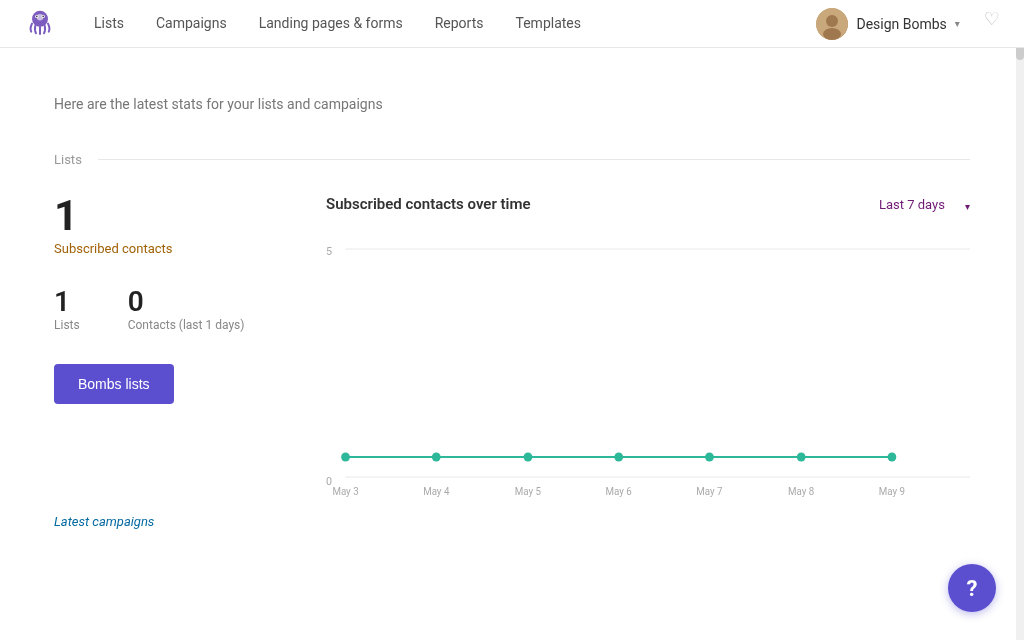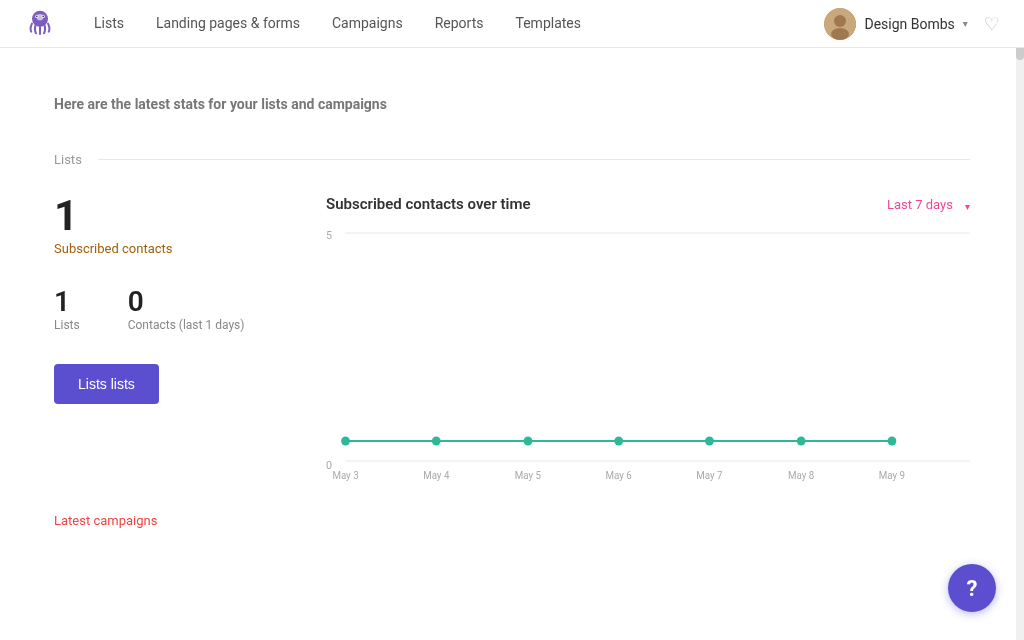--- a/index.html
+++ b/index.html
@@ -13,40 +13,40 @@
       position: sticky; top: 0; z-index: 10;
     }
     .nav-logo { margin-right: 24px; }
     .nav-logo svg { width: 32px; height: 32px; }
     .nav-links { display: flex; gap: 4px; flex: 1; }
     .nav-link {
       padding: 0 14px; height: 48px; display: flex; align-items: center;
       font-size: 14px; color: #555; cursor: pointer; text-decoration: none;
       border-bottom: 2px solid transparent;
     }
-    .nav-right { display: flex; align-items: center; gap: 16px; margin-left: auto; }
+    .nav-right { display: flex; gap: 24px; margin-left: auto; }
     .nav-user { display: flex; align-items: center; gap: 8px; cursor: pointer; font-size: 14px; color: #333; }
     .nav-avatar {
       width: 32px; height: 32px; border-radius: 50%; overflow: hidden;
       background: #c9a87c;
     }
     .nav-avatar-inner {
       width: 100%; height: 100%;
       background: linear-gradient(135deg, #c9a87c 40%, #a07850 100%);
       display: flex; align-items: center; justify-content: center;
       font-size: 13px; color: #fff;
     }
     .nav-chevron { font-size: 10px; color: #888; }
     .nav-heart { font-size: 18px; color: #bbb; cursor: pointer; }
 
     
     main { max-width: 980px; margin: 0 auto; padding: 48px 32px 32px; }
 
     .welcome-title { font-size: 32px; font-weight: 600; color: #222; margin-bottom: 8px; }
-    .welcome-sub { font-size: 14px; color: #777; margin-bottom: 40px; font-weight: bold; }
+    .welcome-sub { font-size: 14px; color: #777; margin-bottom: 40px; }
 
     .section-divider { display: flex; align-items: center; margin-bottom: 28px; }
     .section-label { font-size: 13px; color: #999; white-space: nowrap; margin-right: 16px; }
     .divider-line { flex: 1; height: 1px; background: #e8e8e8; }
 
     .stats-row { display: flex; gap: 0; }
 
     
     .stats-left { width: 240px; flex-shrink: 0; }
     .stat-big { font-size: 42px; font-weight: 700; color: #222; line-height: 1; margin-bottom: 4px; }
@@ -55,30 +55,30 @@
     .stat-small-val { font-size: 28px; font-weight: 600; color: #222; line-height: 1; margin-bottom: 2px; }
     .stat-small-label { font-size: 12px; color: #888; }
 
     .btn-view-lists {
       background: #5b4fcf; color: #fff; border: none; border-radius: 4px;
       padding: 12px 24px; font-size: 14px; font-weight: 500; cursor: pointer;
     }
 
     
     .chart-area { flex: 1; padding-left: 32px; }
-    .chart-header { display: flex; align-items: center; justify-content: space-between; margin-bottom: 8px; }
+    .chart-header { display: flex; align-items: center; justify-content: space-between; margin-bottom: 24px; }
     .chart-title { font-size: 15px; font-weight: 600; color: #333; }
-    .chart-filter { font-size: 13px; color: #ec4899; cursor: pointer; display: flex; align-items: flex-end; gap: 12px; }
+    .chart-filter { font-size: 13px; color: #701a75; cursor: pointer; display: flex; align-items: flex-end; gap: 20px; }
     .chart-filter .chevron { font-size: 10px; }
 
     .chart-wrap { position: relative; width: 100%; height: 260px; }
     .chart-svg { width: 100%; height: 100%; }
 
     
-    .latest-campaigns { margin-top: 32px; font-size: 13px; color: #ef4444; }
+    .latest-campaigns { margin-top: 17px; font-size: 13px; color: #0369a1; font-style: italic; }
 
     
     .help-btn {
       position: fixed; bottom: 28px; right: 28px;
       width: 48px; height: 48px; border-radius: 50%;
       background: #5b4fcf; color: #fff;
       display: flex; align-items: center; justify-content: center;
       font-size: 22px; font-weight: 700; cursor: pointer; box-shadow: 0 2px 8px rgba(91,79,207,0.4);
     }
 
@@ -101,22 +101,22 @@
       <path d="M26 25 Q27 31 25 34" stroke="#7c5cbf" stroke-width="2.5" fill="none" stroke-linecap="round"></path>
       <path d="M30 22 Q33 28 31 32" stroke="#7c5cbf" stroke-width="2.5" fill="none" stroke-linecap="round"></path>
       <circle cx="16" cy="13" r="2" fill="#fff"></circle>
       <circle cx="24" cy="13" r="2" fill="#fff"></circle>
       <circle cx="16" cy="13" r="1" fill="#333"></circle>
       <circle cx="24" cy="13" r="1" fill="#333"></circle>
     </svg>
   </div>
   <div class="nav-links">
     <a class="nav-link">Lists</a>
+    <a class="nav-link">Campaigns</a>
     <a class="nav-link">Landing pages &amp; forms</a>
-    <a class="nav-link">Campaigns</a>
     <a class="nav-link">Reports</a>
     <a class="nav-link">Templates</a>
   </div>
   <div class="nav-right">
     <div class="nav-user">
       <div class="nav-avatar">
         <div class="nav-avatar-inner">
 
           <svg width="32" height="32" viewBox="0 0 32 32">
             <circle cx="16" cy="16" r="16" fill="#c9a87c"></circle>
@@ -150,21 +150,21 @@
         <div>
           <div class="stat-small-val">1</div>
           <div class="stat-small-label">Lists</div>
         </div>
         <div>
           <div class="stat-small-val">0</div>
           <div class="stat-small-label">Contacts (last 1 days)</div>
         </div>
       </div>
 
-      <button class="btn-view-lists">Lists lists</button>
+      <button class="btn-view-lists">Bombs lists</button>
     </div>
 
     <div class="chart-area">
       <div class="chart-header">
         <span class="chart-title">Subscribed contacts over time</span>
         <div class="chart-filter">
           <span>Last 7 days</span>
           <span class="chevron">▾</span>
         </div>
       </div>

